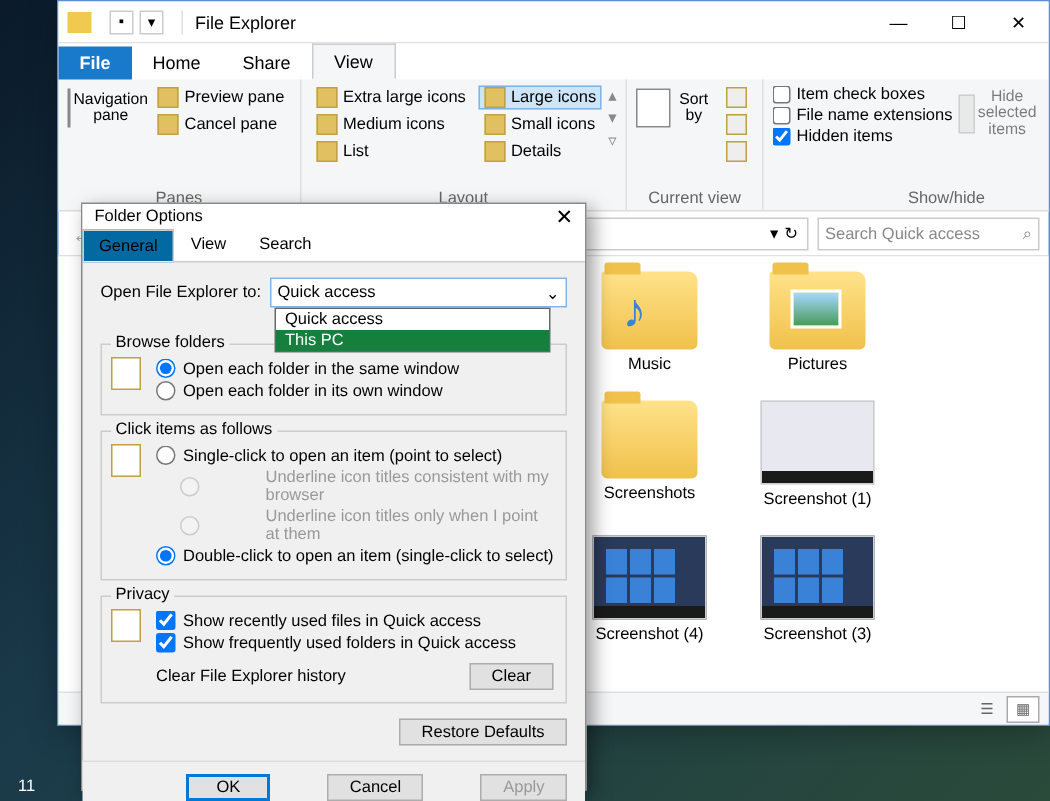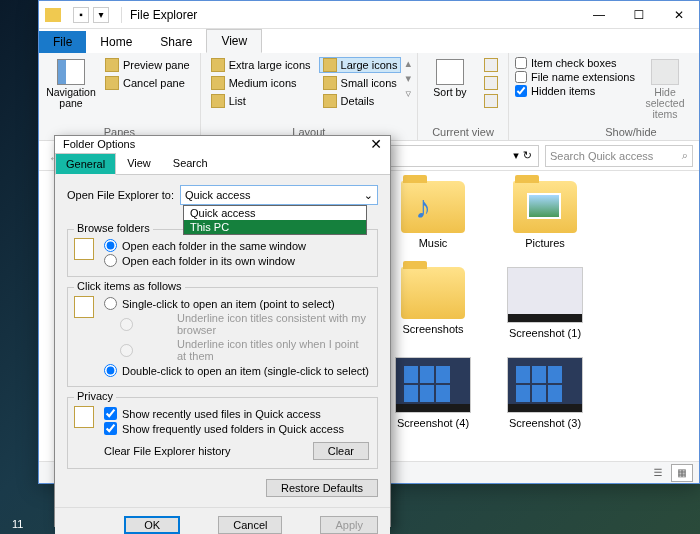--- a/index.html
+++ b/index.html
@@ -12,28 +12,28 @@
 .titlebar .icon { width: 16px; height: 14px; background: #f0c950; margin-right: 4px; }
 .titlebar .qat { display: flex; gap: 4px; margin: 0 8px; }
 .titlebar .qat span { width: 16px; height: 16px; border: 1px solid #ccc; font-size: 10px; display: flex; align-items: center; justify-content: center; }
 .titlebar .sep { width: 1px; height: 16px; background: #ddd; margin: 0 4px; }
 .titlebar .title { flex: 1; padding-left: 4px; font-size: 12px; }
 .winbtns { display: flex; }
 .winbtns div { width: 40px; height: 28px; display: flex; align-items: center; justify-content: center; font-size: 12px; }
 
 .ribbon-tabs { height: 24px; display: flex; align-items: end; background: #fff; }
 .ribbon-tabs .tab { padding: 4px 14px; font-size: 12px; cursor: pointer; }
-.ribbon-tabs .file { background: #1979ca; color: #000000; }
+.ribbon-tabs .file { background: #1979ca; color: #ffffff; font-weight: bold; }
 .ribbon-tabs .active { border: 1px solid #ccc; border-bottom: 1px solid #f5f6f7; background: #f5f6f7; }
 
 .ribbon { background: #f5f6f7; border-bottom: 1px solid #ddd; height: 88px; display: flex; }
 .ribbon-group { border-right: 1px solid #e0e0e0; display: flex; flex-direction: column; padding: 2px 6px 0 6px; }
 .ribbon-group .body { flex: 1; display: flex; align-items: flex-start; gap: 4px; }
 .ribbon-group .label { text-align: center; font-size: 11px; color: #666; padding-bottom: 2px; }
-.bigbtn { display: flex; flex-direction: column; align-items: center; width: 52px; padding-top: 4px; gap: 2px; cursor: pointer; }
+.bigbtn { display: flex; align-items: center; width: 52px; padding-top: 4px; gap: 2px; cursor: pointer; }
 .bigbtn .ic { width: 28px; height: 26px; }
 .bigbtn span { font-size: 10.5px; text-align: center; line-height: 11px; }
 .col { display: flex; flex-direction: column; gap: 2px; padding-top: 2px; }
 .smallbtn { display: flex; align-items: center; gap: 4px; padding: 1px 4px; font-size: 11px; cursor: pointer; white-space: nowrap; }
 .smallbtn .ic { width: 14px; height: 14px; background: #e0c060; border: 1px solid #c0a040; }
 .smallbtn.selected { background: #cde6f7; border: 1px solid #7eb4ea; padding: 0 3px; }
 .checkbox-row { display: flex; align-items: center; gap: 4px; font-size: 11px; white-space: nowrap; }
 .checkbox-row input { width: 12px; height: 12px; }
 
 .addrbar { height: 30px; display: flex; align-items: center; gap: 6px; padding: 0 6px; border-bottom: 1px solid #e0e0e0; }
@@ -57,21 +57,21 @@
 
 .statusbar { position: absolute; bottom: 0; left: 0; right: 0; height: 22px; border-top: 1px solid #e0e0e0; background: #f5f6f7; display: flex; justify-content: flex-end; align-items: center; padding-right: 6px; gap: 2px; }
 .viewbtn { width: 22px; height: 18px; border: 1px solid transparent; display: flex; align-items: center; justify-content: center; font-size: 10px; color: #666; }
 .viewbtn.active { border-color: #aaa; background: #fff; }
 
 
 .dialog { position: absolute; left: 54px; top: 135px; width: 337px; height: 392px; background: #f0f0f0; border: 1px solid #888; box-shadow: 4px 4px 12px rgba(0,0,0,0.4); display: flex; flex-direction: column; }
 .dlg-title { height: 28px; background: #fff; display: flex; align-items: center; justify-content: space-between; padding: 0 8px; font-size: 12px; }
 .dlg-tabs { display: flex; background: #fff; border-bottom: 1px solid #ccc; }
 .dlg-tabs .tab { padding: 4px 10px; font-size: 11px; border: 1px solid transparent; cursor: pointer; }
-.dlg-tabs .tab.active { border: 1px solid #ccc; border-bottom: 1px solid #f0f0f0; background: #14b8a6; position: relative; top: 1px; }
+.dlg-tabs .tab.active { border: 1px solid #ccc; border-bottom: 1px solid #f0f0f0; background: #0369a1; position: relative; top: 1px; }
 .dlg-body { flex: 1; padding: 10px 12px; font-size: 11px; position: relative; }
 .row { display: flex; align-items: center; gap: 6px; margin-bottom: 6px; }
 .row label { white-space: nowrap; }
 .select-main { flex: 1; height: 20px; border: 1px solid #7eb4ea; background: #fff; padding: 0 4px; display: flex; align-items: center; justify-content: space-between; }
 .dropdown { position: absolute; left: 128px; top: 30px; width: 184px; background: #fff; border: 1px solid #666; z-index: 10; }
 .dropdown div { padding: 1px 6px; font-size: 11px; }
 .dropdown .sel { background: #fff; }
 .dropdown .hover { background: #15803d; color: #fff; }
 .groupbox { border: 1px solid #ccc; margin: 4px 0 10px 0; padding: 8px 8px 8px 8px; position: relative; }
 .groupbox .legend { position: absolute; top: -8px; left: 6px; background: #f0f0f0; padding: 0 3px; font-size: 11px; }

